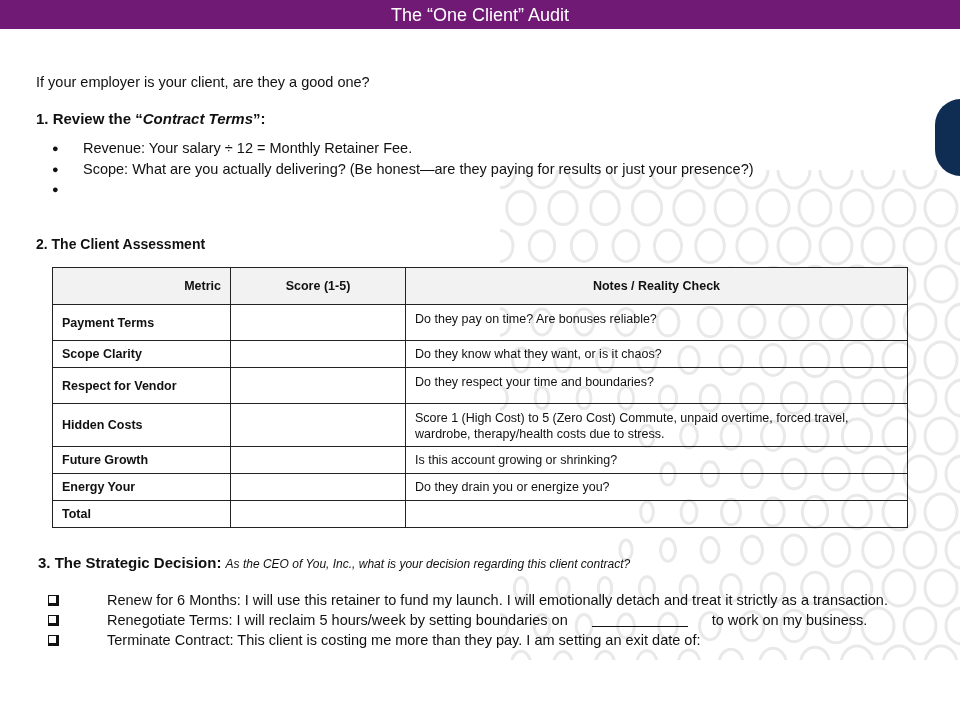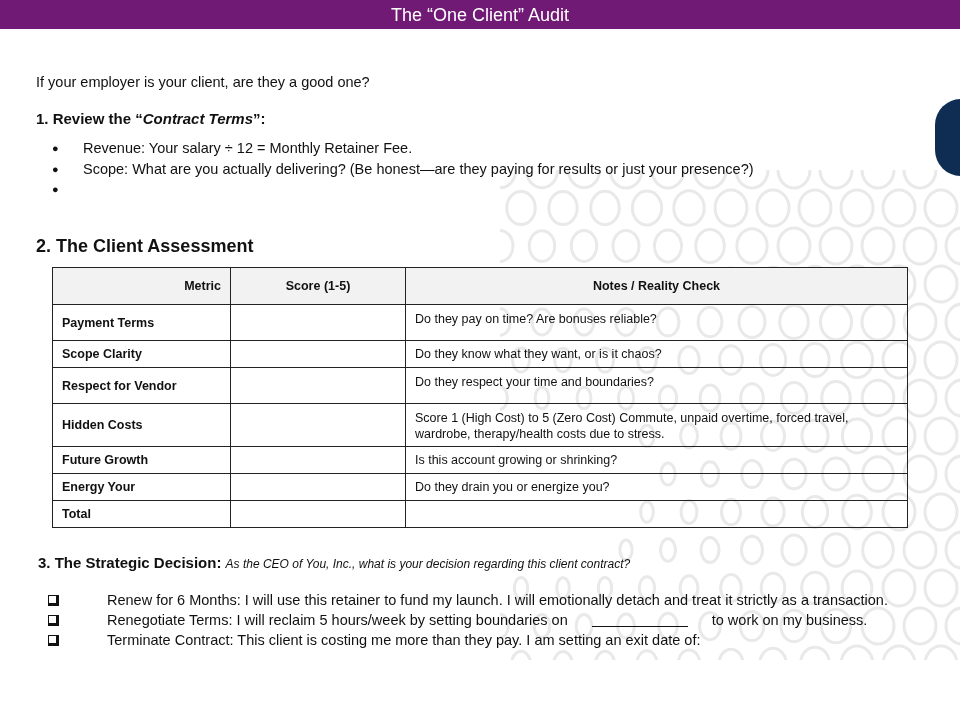--- a/index.html
+++ b/index.html
@@ -17,21 +17,21 @@
   .content { position: absolute; left: 0; top: 0; width: 960px; height: 529px; z-index: 1; margin-top: 28px; }
 
   .intro { position: absolute; left: 36px; top: 46px; font-size: 14.5px; }
   .h1 { position: absolute; left: 36px; top: 82px; font-size: 15px; font-weight: bold; }
   .h1 em { font-style: italic; }
 
   .bullets { position: absolute; left: 52px; top: 110px; list-style: none; font-size: 14.5px; }
   .bullets li { height: 20.5px; line-height: 20.5px; display: flex; }
   .bullets .dot { width: 31px; font-size: 11px; }
 
-  .h2 { position: absolute; left: 36px; top: 208px; font-size: 18px; font-weight: bold; }
+  .h2 { position: absolute; left: 36px; top: 208px; font-size: 14px; font-weight: bold; }
 
   table.assess { position: absolute; left: 52px; top: 239px; width: 856px; border-collapse: collapse; font-size: 12.5px; }
   table.assess td, table.assess th { border: 1px solid #222222; padding: 0 9px; }
   table.assess th { background: #f2f2f2; height: 37px; font-weight: bold; }
   table.assess th.c1 { text-align: right; }
   .c1 { width: 178px; font-weight: bold; }
   .c2 { width: 175px; }
   .c3 { vertical-align: top; padding-top: 6px !important; line-height: 16px; }
   tr.r-tall td { height: 36px; }
   tr.r-short td { height: 27px; }

